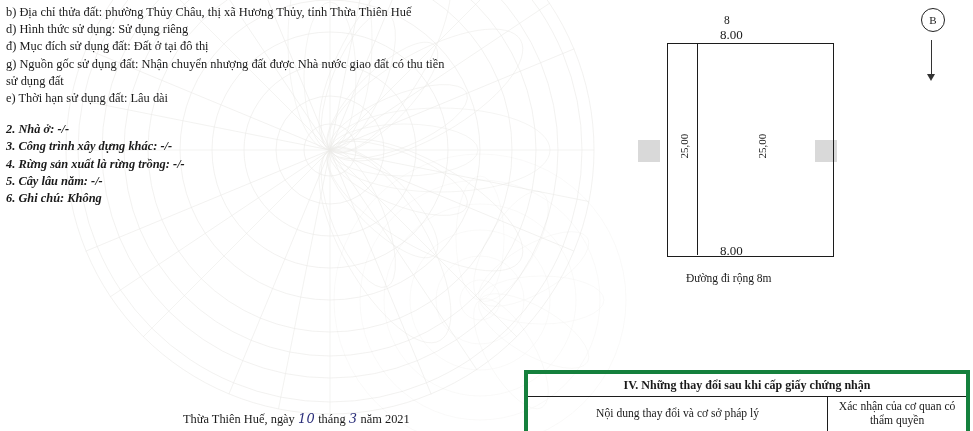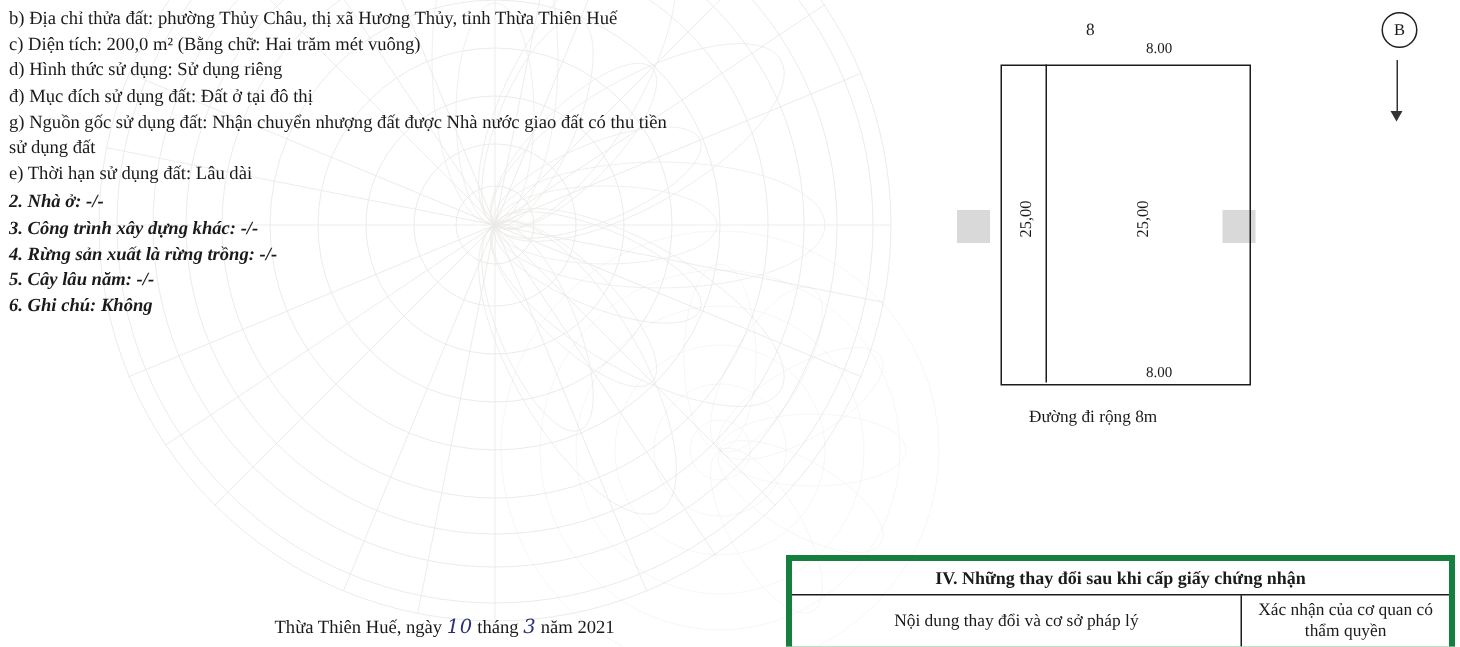--- a/index.html
+++ b/index.html
@@ -130,22 +130,21 @@
   #parcel-inner {
     position: absolute;
     left: 77px;
     top: 43px;
     height: 212px;
     border-left: 1px solid #1c1c1c;
   }
 
   .dim-h {
     position: absolute;
-    font-size: 10px;
-    margin-left: 44px;
+    font-size: 13px;
   }
   #dim-top { left: 100px; top: 27px; }
   #dim-bottom { left: 100px; top: 243px; }
 
   .dim-v {
     position: absolute;
     font-size: 11px;
     transform: rotate(-90deg);
   }
   #dim-left { left: 52px; top: 140px; }
@@ -266,41 +265,38 @@
     </g>
   </g>
 </svg>
 
 <div id="left-col">
 
   <div class="line">
     <span>b) Địa chỉ thửa đất: </span><span>phường Thủy Châu, thị xã Hương Thủy, tỉnh Thừa Thiên Huế</span>
   </div>
 
-  <div class="line">
-    <span>c) Diện tích: </span><span>200,0 m² (Bằng chữ: Hai trăm mét vuông)</span>
-  </div>
 
   <div class="line">
     <span>d) Hình thức sử dụng: </span><span>Sử dụng riêng</span>
   </div>
 
   <div class="line">
     <span>đ) Mục đích sử dụng đất: </span><span>Đất ở tại đô thị</span>
   </div>
 
   <div class="line wrap" style="width:452px;">
     <span>g) Nguồn gốc sử dụng đất: </span><span>Nhận chuyển nhượng đất được Nhà nước giao đất có thu tiền sử dụng đất</span>
   </div>
 
   <div class="line">
     <span>e) Thời hạn sử dụng đất: </span><span>Lâu dài</span>
   </div>
 
-  <div class="line italic bold" style="margin-top:2px;">2. Nhà ở: -/-</div>
+  <div class="line italic bold" style="margin-top:14px;">2. Nhà ở: -/-</div>
   <div class="line italic bold">3. Công trình xây dựng khác: -/-</div>
   <div class="line italic bold">4. Rừng sản xuất là rừng trồng: -/-</div>
   <div class="line italic bold">5. Cây lâu năm: -/-</div>
   <div class="line italic bold">6. Ghi chú: Không</div>
 </div>
 
 <div id="date-line">
   <span>Thừa Thiên Huế, ngày</span>
   <span class="handwrite">10</span>
   <span>tháng</span>

